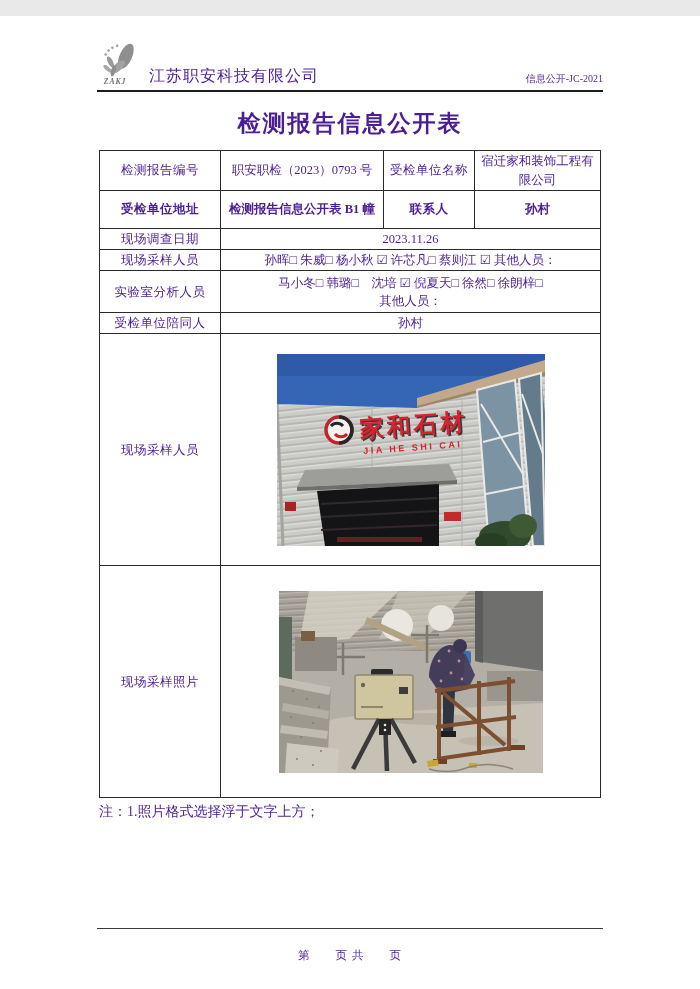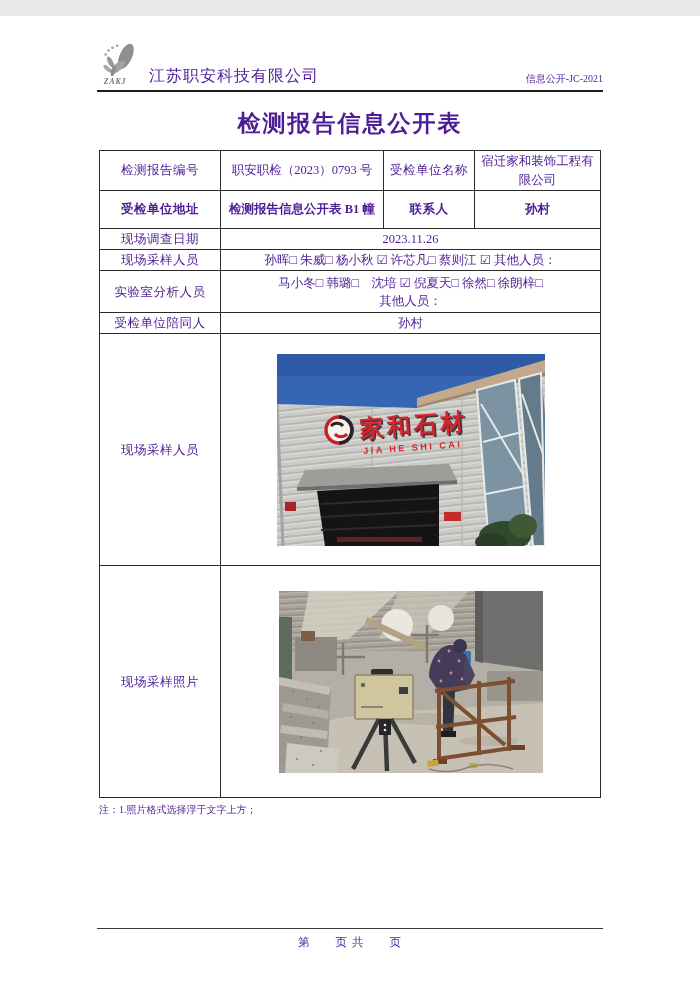--- a/index.html
+++ b/index.html
@@ -52,28 +52,28 @@
   tr.h1 { height:40px; }
   tr.h2 { height:38px;font-weight:bold; }
   tr.hs { height:20px; }
   tr.hl { height:42px; }
   tr.hp { height:232px; }
   td.photo-cell { padding:0; }
   .photo-wrap { display:flex; justify-content:center; align-items:center; width:100%; height:100%; }
   
   .note {
     margin:5px 0 0 99px;
-    font-size:10px;
+    font-size:14px;
   }
   .pagefoot {
     position:absolute; left:97px; right:97px; top:912px;
     border-top:1.5px solid #3a3a3a;
     text-align:center;
     font-size:11.5px;
-    padding-top:6px;
+    padding-top:19px;
     letter-spacing:1px;
   }
 </style>
 </head>
 <body>
 
 <div class="page">
 
   <div class="hdr">
     <svg class="logo" viewBox="0 0 52 48">

